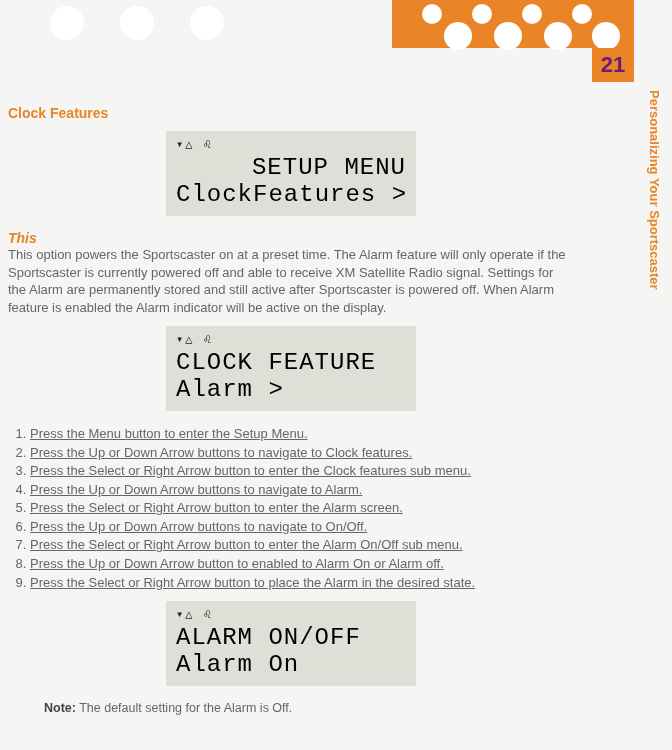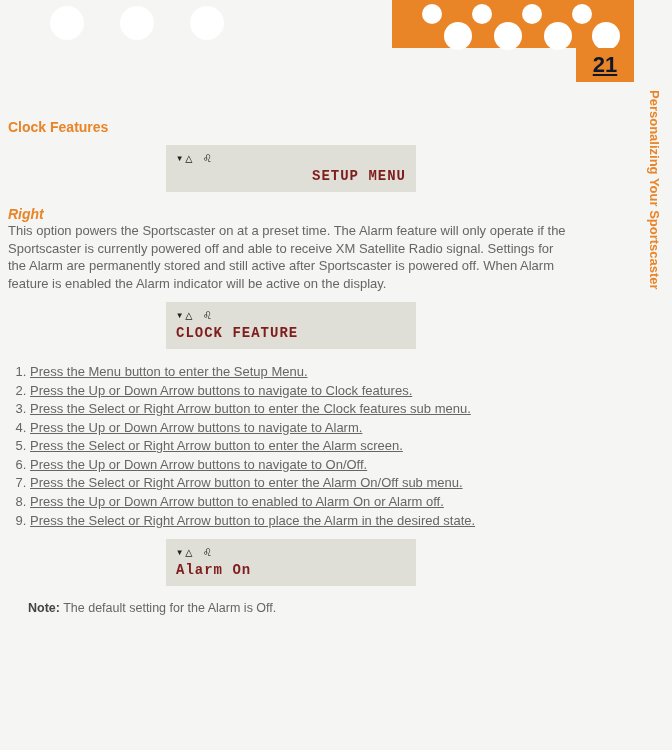--- a/index.html
+++ b/index.html
@@ -25,30 +25,29 @@
     top: 0;
     right: 38px;
     width: 242px;
     height: 48px;
     background: #e98427;
   }
   .page-badge {
     position: absolute;
     right: 38px;
     top: 48px;
-    width: 58px;
+    width: 42px;
     height: 34px;
     background: #e98427;
-    color: #0f172a;
+    color: #701a75;
     font-weight: bold;
     font-size: 22px;
     text-align: center;
     line-height: 34px;
     font-family: Arial, sans-serif;
-    text-decoration: underline;
   }
   .circle {
     position: absolute;
     border-radius: 50%;
     background: #fff;
   }
   .c1 { width: 34px; height: 34px; left: 50px; top: 6px; }
   .c2 { width: 34px; height: 34px; left: 120px; top: 6px; }
   .c3 { width: 34px; height: 34px; left: 190px; top: 6px; }
   .c4 { width: 20px; height: 20px; right: 230px; top: 4px; }
@@ -77,21 +76,20 @@
 
   .content {
     padding: 30px 60px 20px 8px;
     width: 634px;
   }
 
   h2.section {
     color: #e98427;
     font-size: 14px;
     font-weight: bold;
-    margin-top: 14px;
     margin-bottom: 0;
   }
   .ital { font-style: italic; }
   p { margin-bottom: 4px; line-height: 1.35; }
 
   .lcd-wrap {
     display: flex;
     justify-content: center;
     margin: 10px 0 14px 0;
   }
@@ -101,39 +99,39 @@
     padding: 6px 10px 8px 10px;
     font-family: "Courier New", monospace;
   }
   .lcd .status {
     font-size: 12px;
     color: #222;
     letter-spacing: 2px;
     margin-bottom: 2px;
   }
   .lcd .line {
-    font-size: 14px;
-    font-weight: bold;
-    color: #7f1d1d;
+    font-size: 24px;
+    font-weight: normal;
+    color: #000000;
     letter-spacing: 1px;
     white-space: pre;
   }
   .lcd .line.right { text-align: left; }
   .lcd .line1 { display: flex; justify-content: flex-end; }
   .lcd .line2 { display: flex; justify-content: space-between; }
 
   ol.steps {
     list-style: decimal;
     padding-left: 22px;
     margin: 6px 0 10px 0;
     text-decoration: underline;
   }
   ol.steps li { margin-bottom: 1px; line-height: 1.35; }
 
-  .note { margin: 8px 0 0 20px; font-size: 12.5px; }
+  .note { margin: 8px 0 0 36px; font-size: 12.5px; }
   .note strong { color: #444; }
 </style>
 </head>
 <body>
 
 <div class="top-banner">
   <div class="orange-block"></div>
   <div class="circle c1"></div>
   <div class="circle c2"></div>
   <div class="circle c3"></div>
@@ -151,48 +149,54 @@
 <div class="side-label">Personalizing Your Sportscaster</div>
 
 <div class="content">
 
   <h2 class="section">Clock Features</h2>
 
   <div class="lcd-wrap">
     <div class="lcd">
       <div class="status">▾△ ♌</div>
       <div class="line line1"><span>SETUP MENU</span></div>
+      <div class="line line2">
+        <span>Clock</span>
+        <span>Features &gt;</span>
+      </div>
     </div>
   </div>
 
-  <h2 class="section ital">Right</h2>
+  <h2 class="section ital">This</h2>
   <p>This option powers the Sportscaster on at a preset time. The Alarm feature will only operate if the Sportscaster is currently powered off and able to receive XM Satellite Radio signal. Settings for the Alarm are permanently stored and still active after Sportscaster is powered off.  When Alarm feature is enabled the Alarm indicator will be active on the display.</p>
 
   <div class="lcd-wrap">
     <div class="lcd">
       <div class="status">▾△ ♌</div>
       <div class="line right">CLOCK FEATURE</div>
+      <div class="line right">Alarm &gt;</div>
     </div>
   </div>
 
   <ol class="steps">
     <li>Press the Menu button to enter the Setup Menu.</li>
     <li>Press the Up or Down Arrow buttons to navigate to Clock features.</li>
     <li>Press the Select or Right Arrow button to enter the Clock features sub menu.</li>
     <li>Press the Up or Down Arrow buttons to navigate to Alarm.</li>
     <li>Press the Select or Right Arrow button to enter the Alarm screen.</li>
     <li>Press the Up or Down Arrow buttons to navigate to On/Off.</li>
     <li>Press the Select or Right Arrow button to enter the Alarm On/Off sub menu.</li>
     <li>Press the Up or Down Arrow button to enabled to Alarm On or Alarm off.</li>
     <li>Press the Select or Right Arrow button to place the Alarm in the desired state.</li>
   </ol>
 
   <div class="lcd-wrap">
     <div class="lcd">
       <div class="status">▾△ ♌</div>
+      <div class="line right">ALARM ON/OFF</div>
       <div class="line right">Alarm On</div>
     </div>
   </div>
 
   <p class="note">
     <strong>Note:</strong><span>  The default setting for the Alarm is Off.</span>
   </p>
 
 </div>
 

